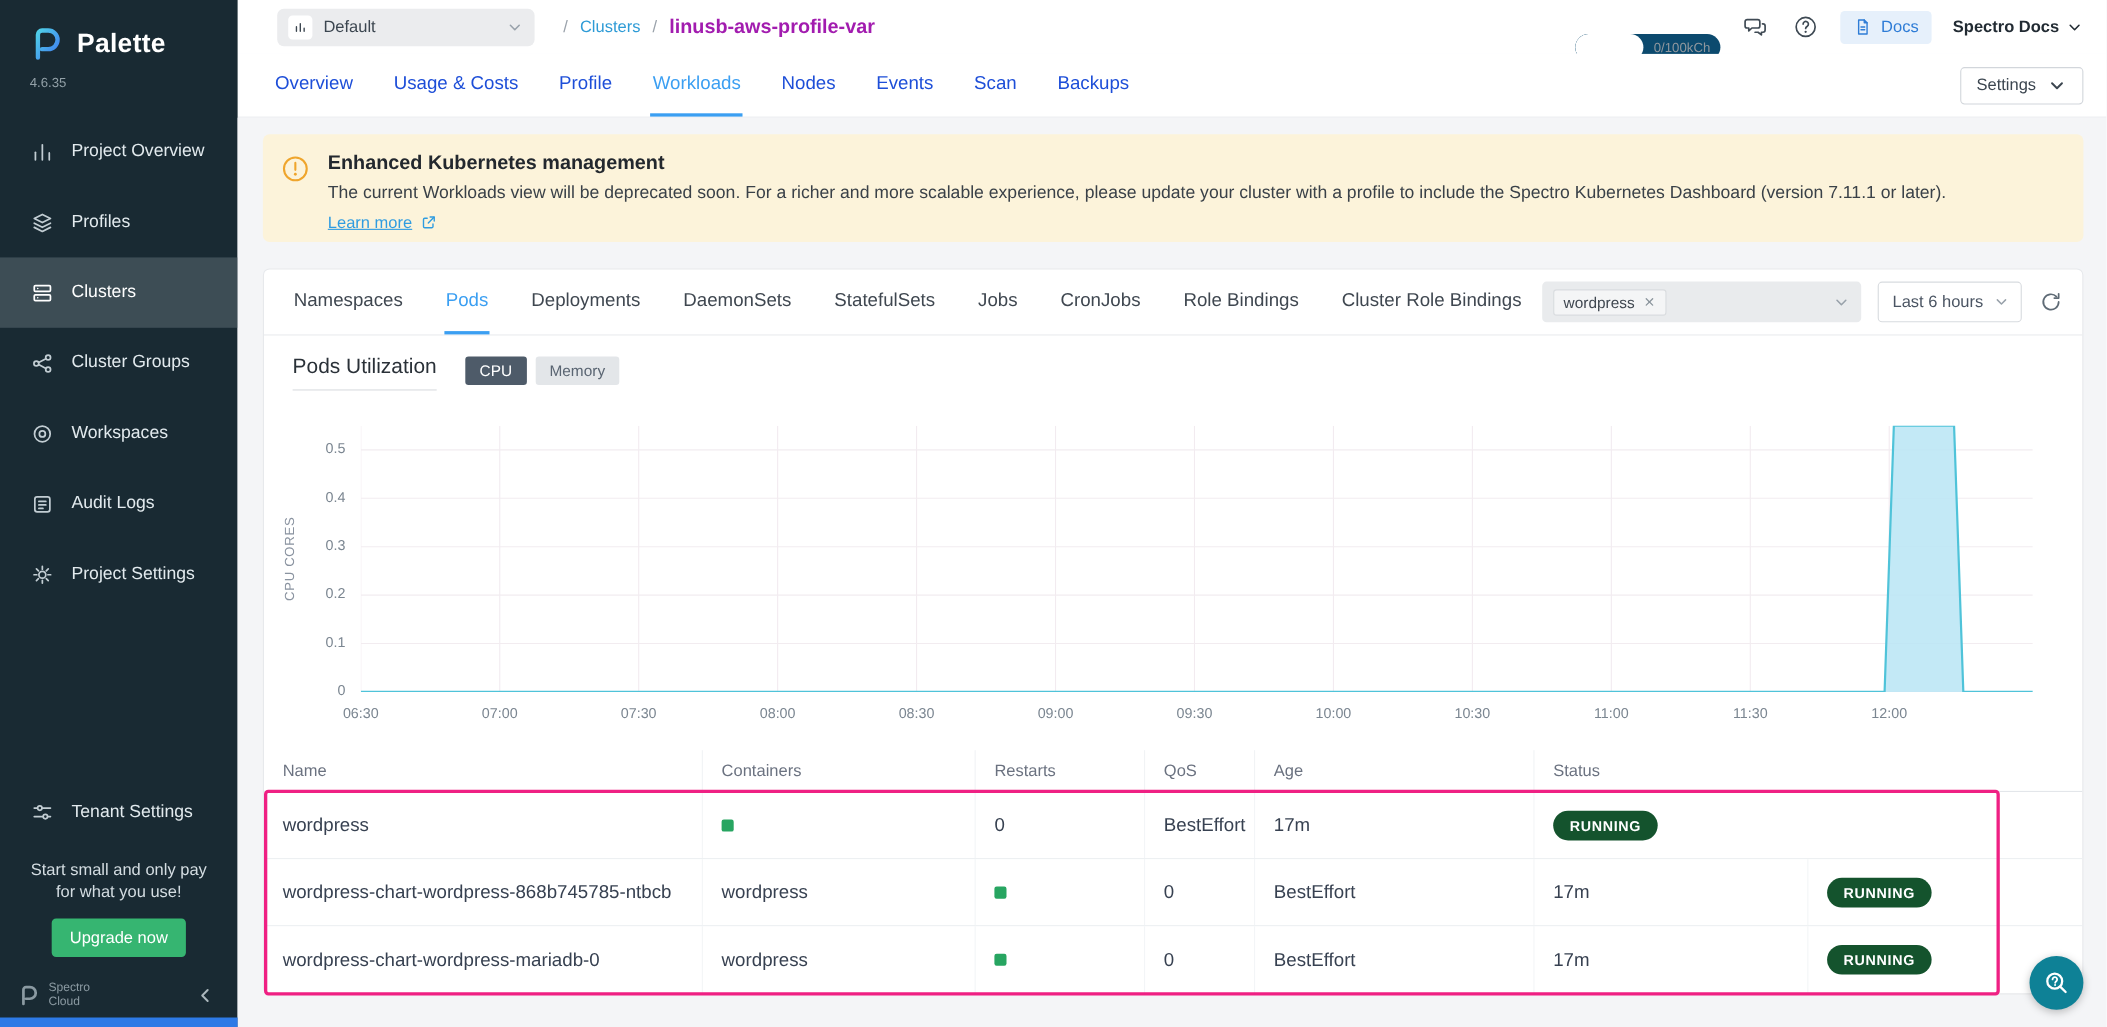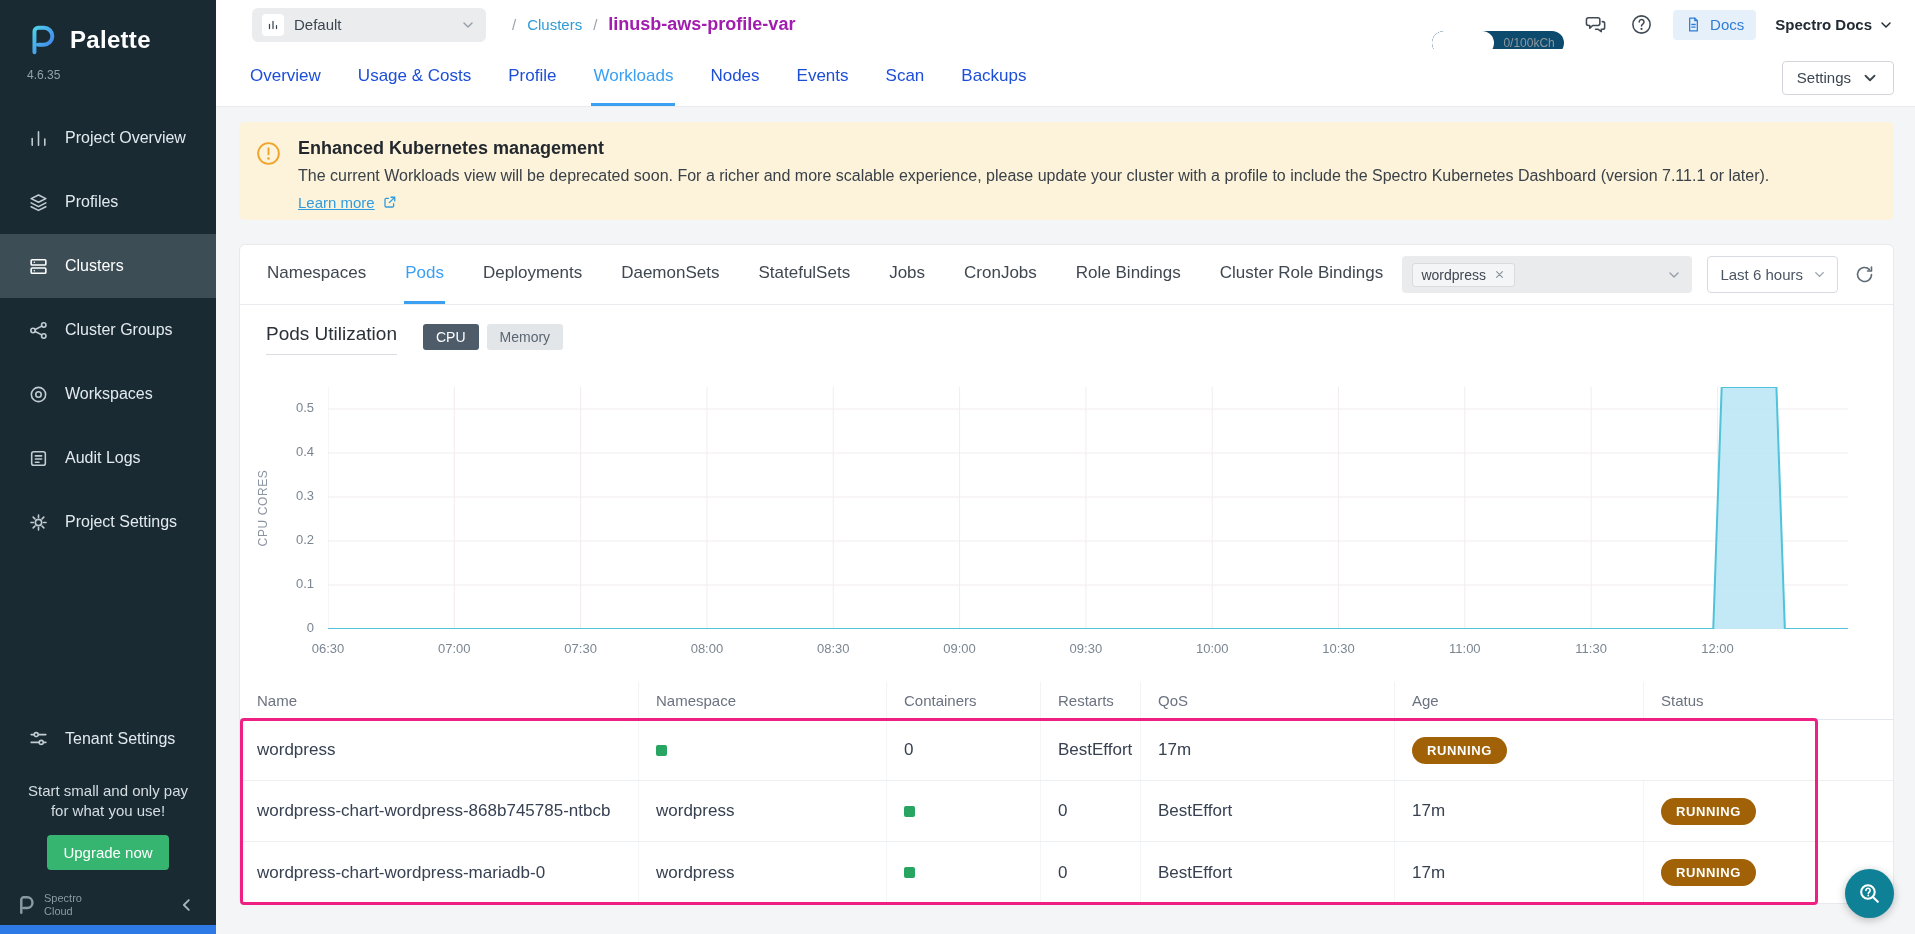--- a/index.html
+++ b/index.html
@@ -101,21 +101,21 @@
   .table-block { position:relative; margin-top:30px; }
   .thead, .trow { display:grid; grid-template-columns:399px 248px 154px 100px 254px 249px 1fr; }
   .thead { height:38px; border-bottom:1px solid #e3e6ea; }
   .th { font-size:15px; color:#6b7280; padding-left:17px; border-right:1px solid #f1f3f5; height:100%; display:flex; align-items:center; }
   .th:last-child { border-right:none; }
   .trow { height:61px; border-bottom:1px solid #edf0f2; cursor:pointer; }
   .trow:last-child { border-bottom:none; }
   .td { font-size:17px; color:#374151; padding-left:17px; border-right:1px solid #f3f5f7; height:100%; display:flex; align-items:center; white-space:nowrap; overflow:hidden; }
   .td:last-child { border-right:none; }
   .sq { width:11px; height:11px; background:#27a561; border-radius:2px; }
-  .badge { background:#a16207; color:#fff; font-size:13px; font-weight:700; letter-spacing:.6px; padding:6px 15px; border-radius:14px; }
+  .badge { background:#14532d; color:#fff; font-size:13px; font-weight:700; letter-spacing:.6px; padding:6px 15px; border-radius:14px; }
   .row-highlight { position:absolute; left:0; top:36px; width:1578px; height:187px; border:3px solid #ef2083; border-radius:4px; pointer-events:none; z-index:3; }
 
   
   .fab { position:absolute; right:21px; bottom:16px; width:49px; height:49px; border-radius:50%; background:#0e8196; border:none; display:flex; align-items:center; justify-content:center; box-shadow:0 2px 8px rgba(0,0,0,.25); cursor:pointer; z-index:10; }
 </style>
 </head>
 <body>
 
 <div class="app">
 
@@ -454,21 +454,20 @@
             <div class="xtick" style="left: 942.211px;">10:00</div>
             <div class="xtick" style="left: 1068.53px;">10:30</div>
             <div class="xtick" style="left: 1194.84px;">11:00</div>
             <div class="xtick" style="left: 1321.16px;">11:30</div>
             <div class="xtick" style="left: 1447.47px;">12:00</div>
           </div>
 
         <div class="table-block">
           <div class="thead">
               <div class="th">Name</div>
-              <div class="th">Namespace</div>
               <div class="th">Containers</div>
               <div class="th">Restarts</div>
               <div class="th">QoS</div>
               <div class="th">Age</div>
               <div class="th">Status</div>
             </div>
           <div>
               <div class="trow">
                 <div class="td">wordpress</div>
                 <div class="td">

